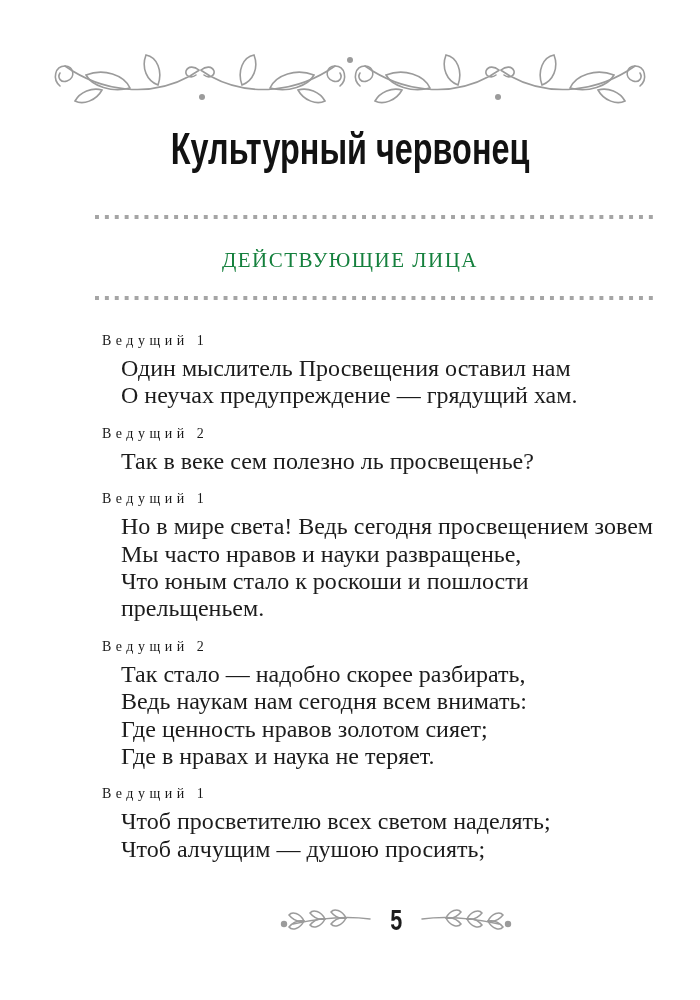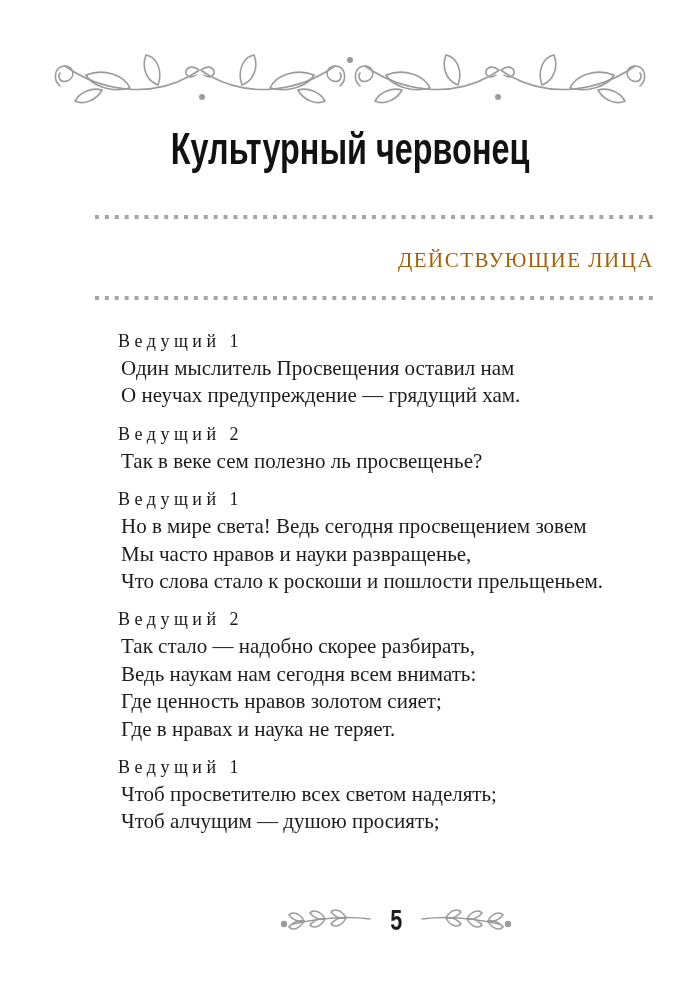--- a/index.html
+++ b/index.html
@@ -45,48 +45,48 @@
     background-image: radial-gradient(circle 2.2px at 3px 3px, #a5a5a5 98%, rgba(0,0,0,0) 100%);
     background-size: 9.9px 6px;
     background-repeat: repeat-x;
   }
   .sep-1 { margin-top: 40px; }
   .sep-2 { margin-top: 21px; }
 
   
   .cast-heading {
     margin-top: 26px;
-    text-align: right;
+    text-align: center;
     font-size: 21px;
     line-height: 28px;
     letter-spacing: 1.5px;
-    color: #a16207;
+    color: #15803d;
   }
   .cast-list { margin-top: 11px; }
   .cast-line {
     margin-left: 82px;
     font-size: 20px;
     line-height: 27px;
     letter-spacing: 3.5px;
     color: #191919;
   }
 
   
   .dialogue { margin-top: 26px; }
   .speech { margin-top: 10px; }
   .speaker {
-    margin-left: 72px;
-    font-size: 18px;
+    margin-left: 56px;
+    font-size: 14px;
     line-height: 28px;
     letter-spacing: 4.5px;
     color: #191919;
   }
   .verse-line {
     margin-left: 75px;
-    font-size: 21px;
+    font-size: 24px;
     line-height: 27.4px;
     color: #1c1c1c;
   }
 
   
   .footer {
     position: absolute;
     left: 0;
     top: 903px;
     width: 700px;
@@ -148,21 +148,21 @@
 
     <div class="speech">
       <div class="speaker">Ведущий 2</div>
       <div class="verse-line">Так в веке сем полезно ль просвещенье?</div>
     </div>
 
     <div class="speech">
       <div class="speaker">Ведущий 1</div>
       <div class="verse-line">Но в мире света! Ведь сегодня просвещением зовем</div>
       <div class="verse-line">Мы часто нравов и науки развращенье,</div>
-      <div class="verse-line">Что слова стало к роскоши и пошлости прельщеньем.</div>
+      <div class="verse-line">Что юным стало к роскоши и пошлости прельщеньем.</div>
     </div>
 
     <div class="speech">
       <div class="speaker">Ведущий 2</div>
       <div class="verse-line">Так стало — надобно скорее разбирать,</div>
       <div class="verse-line">Ведь наукам нам сегодня всем внимать:</div>
       <div class="verse-line">Где ценность нравов золотом сияет;</div>
       <div class="verse-line">Где в нравах и наука не теряет.</div>
     </div>
 

